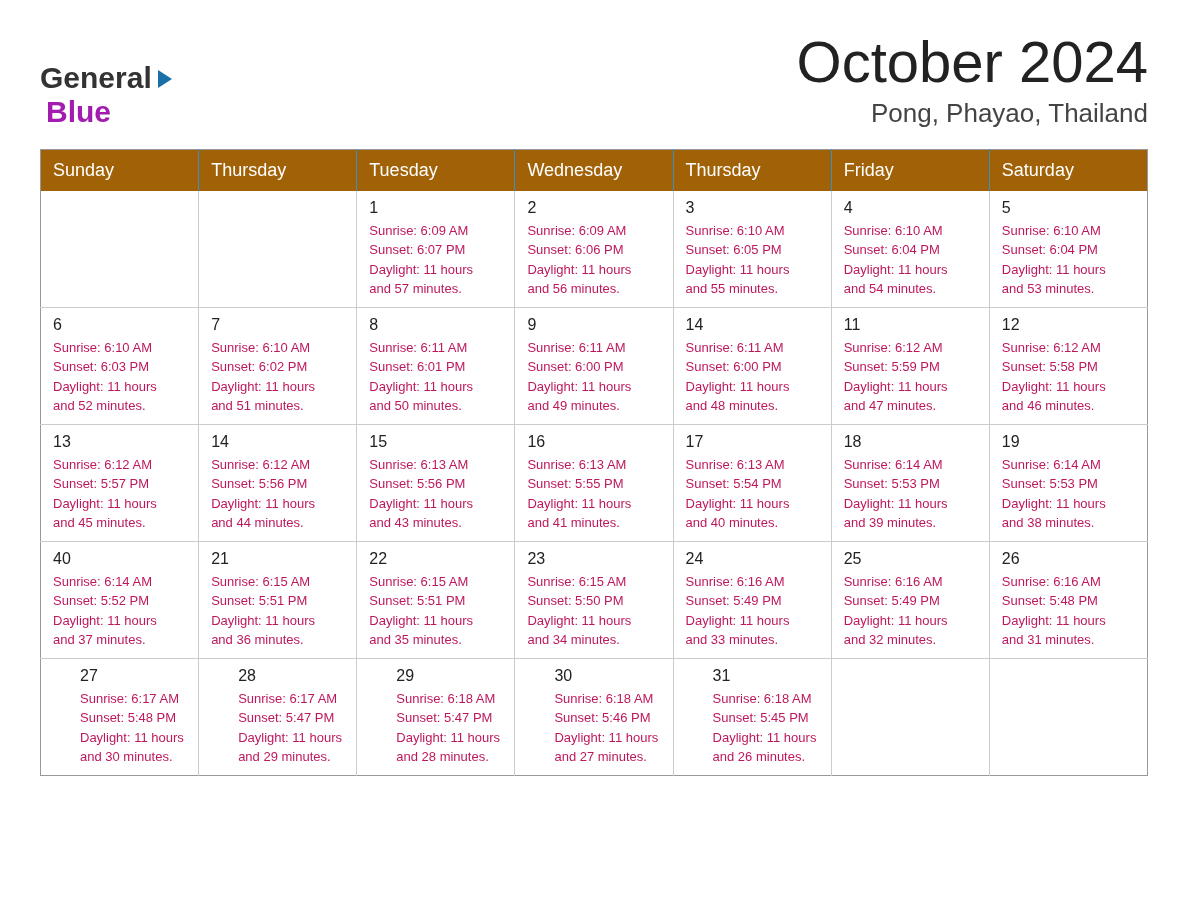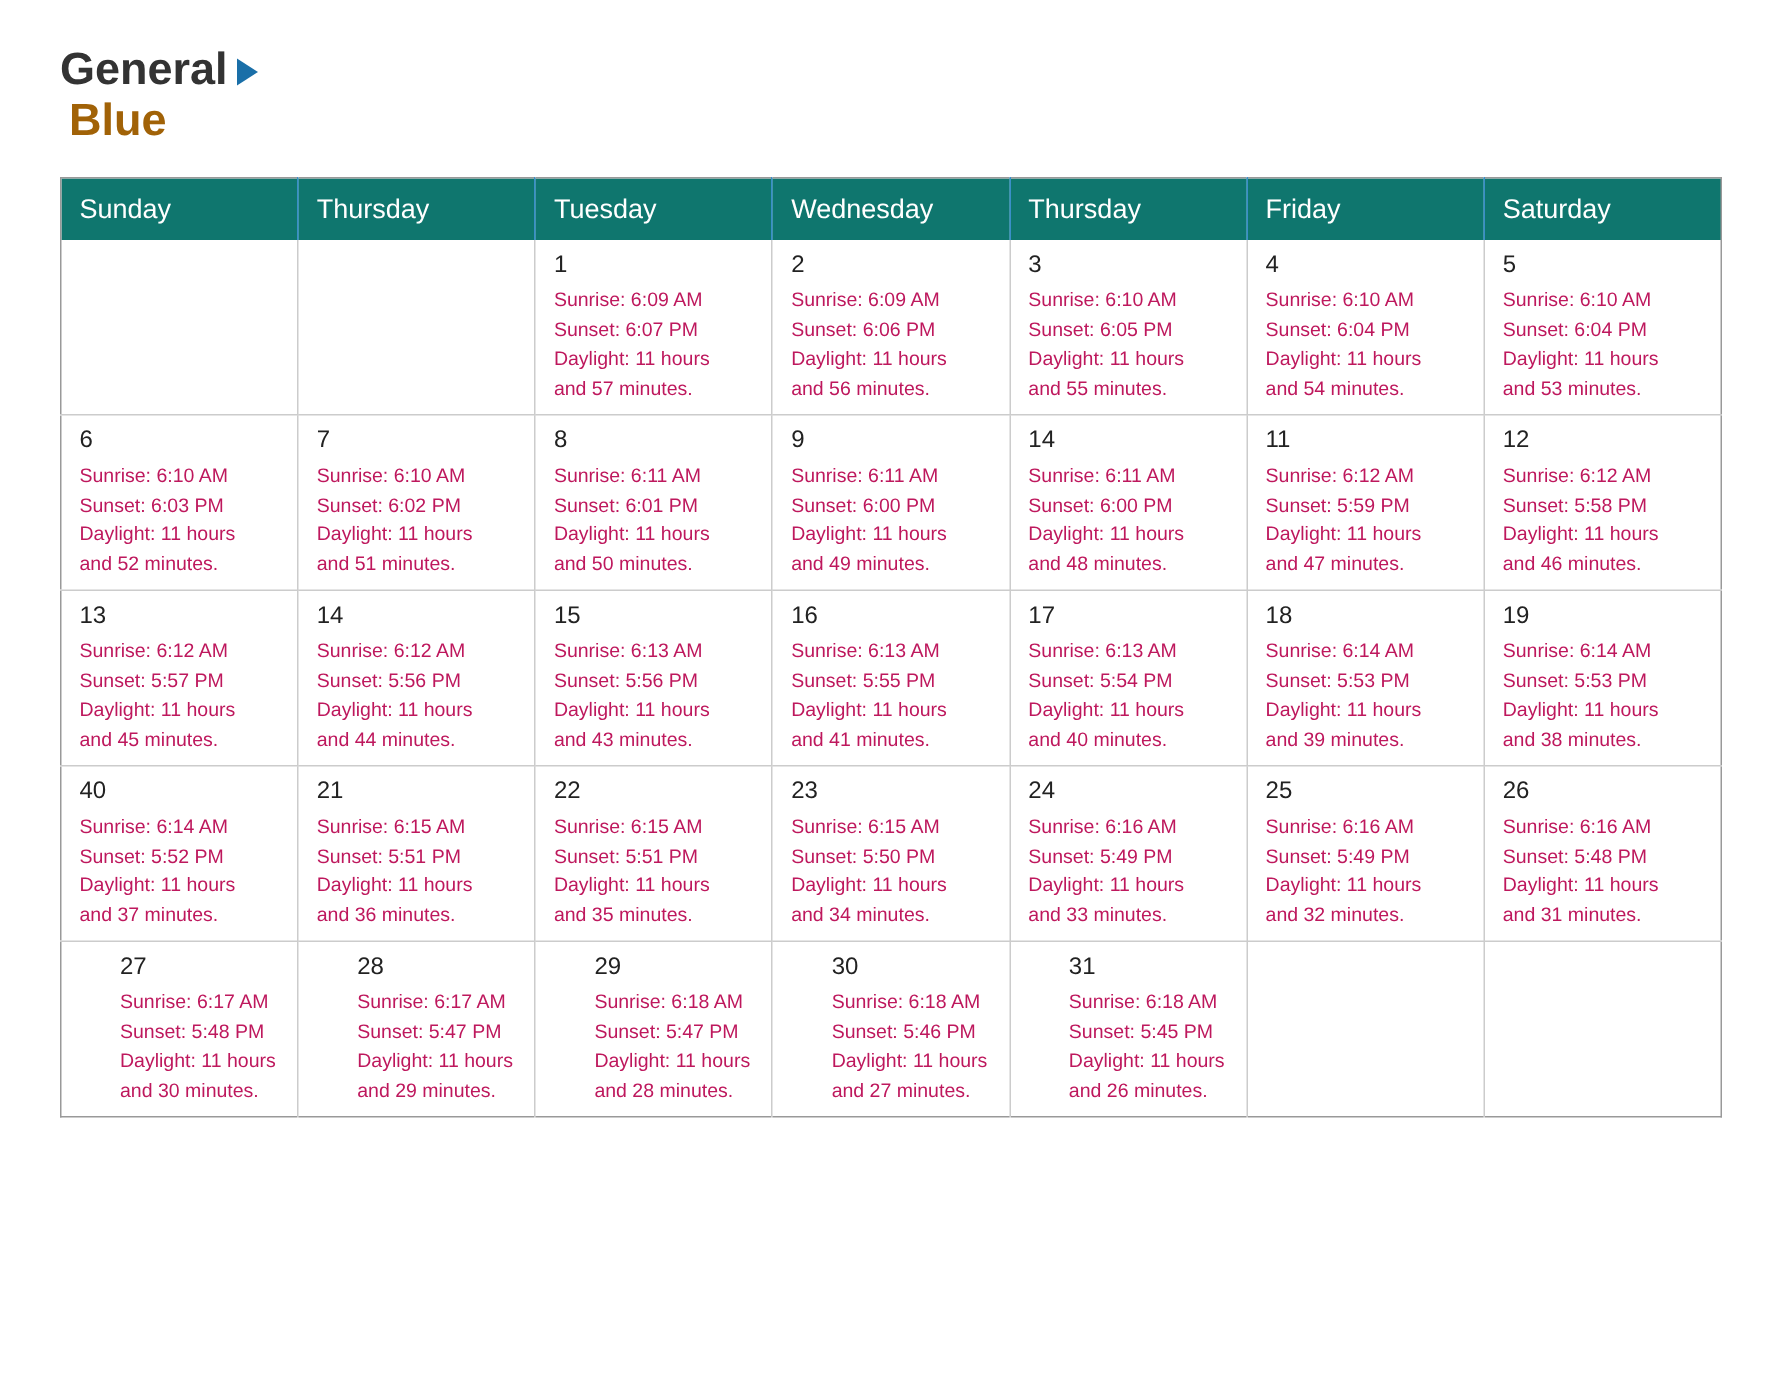--- a/index.html
+++ b/index.html
@@ -38,21 +38,21 @@
       font-size: 26px;
       color: #444;
       margin-top: 4px;
     }
     .calendar {
       width: 100%;
       border-collapse: collapse;
       border: 1px solid #999;
     }
     .calendar th {
-      background-color: #0f766e;
+      background-color: #a16207;
       color: #fff;
       padding: 10px 12px;
       text-align: left;
       font-size: 18px;
       font-weight: normal;
       border-right: 1px solid #3a8fc8;
       margin-top: 36px;
     }
     .calendar th:last-child {
       border-right: none;
@@ -95,22 +95,26 @@
 
 <div class="header">
   <div class="logo">
     <div class="logo-line">
       <span style="font-size:30px;font-weight:bold;color:#333;">General</span>
       <svg width="22" height="22" viewBox="0 0 22 22" style="margin-left:2px;margin-top:2px;">
         <polygon points="4,2 18,11 4,20" fill="#1a6fa8"></polygon>
       </svg>
     </div>
     <div>
-      <span style="font-size:30px;font-weight:bold;color:#a16207;padding-left:6px;">Blue</span>
+      <span style="font-size:30px;font-weight:bold;color:#a21caf;padding-left:6px;">Blue</span>
     </div>
+  </div>
+  <div class="title-area">
+    <div class="month-title">October 2024</div>
+    <div class="location-title">Pong, Phayao, Thailand</div>
   </div>
 </div>
 
 <table class="calendar">
   <thead>
     <tr>
     <th>Sunday</th>
         <th>Thursday</th>
         <th>Tuesday</th>
         <th>Wednesday</th>

